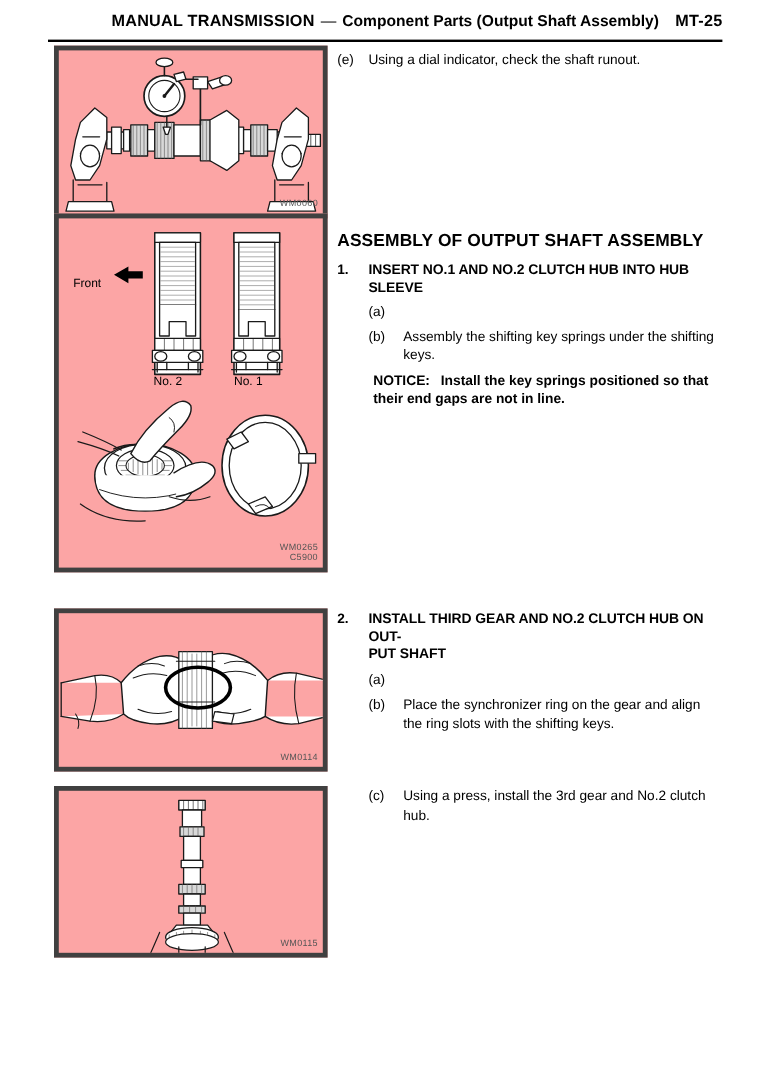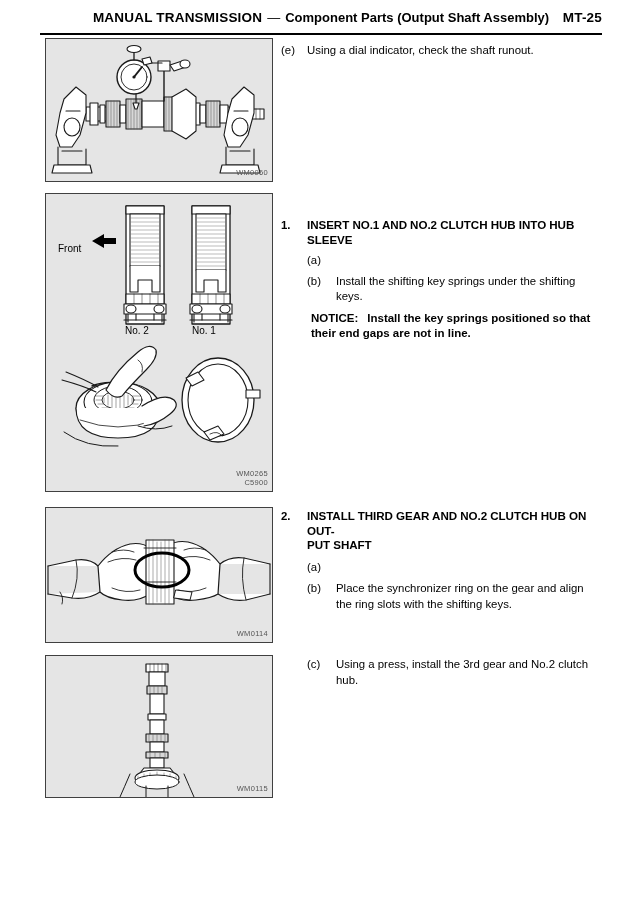--- a/index.html
+++ b/index.html
@@ -64,39 +64,39 @@
     left: 40px;
     top: 33px;
     width: 562px;
     height: 2px;
     background: #000;
   }
 
   
   .panel {
     position: absolute;
-    border: 1px solid #404040;
+    border: 4px solid #404040;
     box-sizing: border-box;
-    background: #e5e5e5;
+    background: #fca5a5;
     overflow: hidden;
   }
   .panel svg { display: block; }
   .fig-code {
     position: absolute;
     right: 4px;
     font-size: 7.5px;
     color: #555;
     font-family: "Liberation Sans", sans-serif;
     letter-spacing: 0.3px;
     text-align: right;
     line-height: 9px;
   }
 
   #panel-1 { left: 45px; top: 38px;  width: 228px; height: 144px; }
-  #panel-2 { left: 45px; top: 193px; width: 228px; height: 299px; }
+  #panel-2 { left: 45px; top: 178px; width: 228px; height: 299px; }
   #panel-3 { left: 45px; top: 507px; width: 228px; height: 136px; }
   #panel-4 { left: 45px; top: 655px; width: 228px; height: 143px; }
 
   
   .textcol {
     position: absolute;
     left: 281px;
     width: 321px;
   }
   .body-text {
@@ -405,34 +405,37 @@
     <span class="fig-code" style="bottom:4px;margin-left:37px;">WM0115</span>
   </div>
 
   <div class="textcol body-text" style="top:43px;">
     <div class="row">
       <span class="marker">(e)</span>
       <span class="rowbody">Using a dial indicator, check the shaft runout.</span>
     </div>
   </div>
 
+  <div class="textcol" style="top:193px;">
+    <div class="sec-heading">ASSEMBLY OF OUTPUT SHAFT ASSEMBLY</div>
+  </div>
 
   <div class="textcol body-text" style="top:218px;">
     <div class="row">
       <span class="marker num">1.</span>
       <span class="rowbody step-title">INSERT NO.1 AND NO.2 CLUTCH HUB INTO HUB SLEEVE</span>
     </div>
 
     <div class="row" style="margin-top:6px;">
       <span class="marker" style="margin-left:26px; width:29px;">(a)</span>
     </div>
 
     <div class="row" style="margin-top:5px;">
       <span class="marker" style="margin-left:26px; width:29px;">(b)</span>
-      <span class="rowbody">Install the shifting key springs under the shifting keys.</span>
+      <span class="rowbody">Assembly the shifting key springs under the shifting keys.</span>
     </div>
 
     <div class="notice" style="margin-top:6px; margin-left:30px;">
       <span class="lead">NOTICE:</span><span>Install the key springs positioned so that their end gaps are not in line.</span>
     </div>
   </div>
 
   <div class="textcol body-text" style="top:509px;">
     <div class="row">
       <span class="marker num">2.</span>

